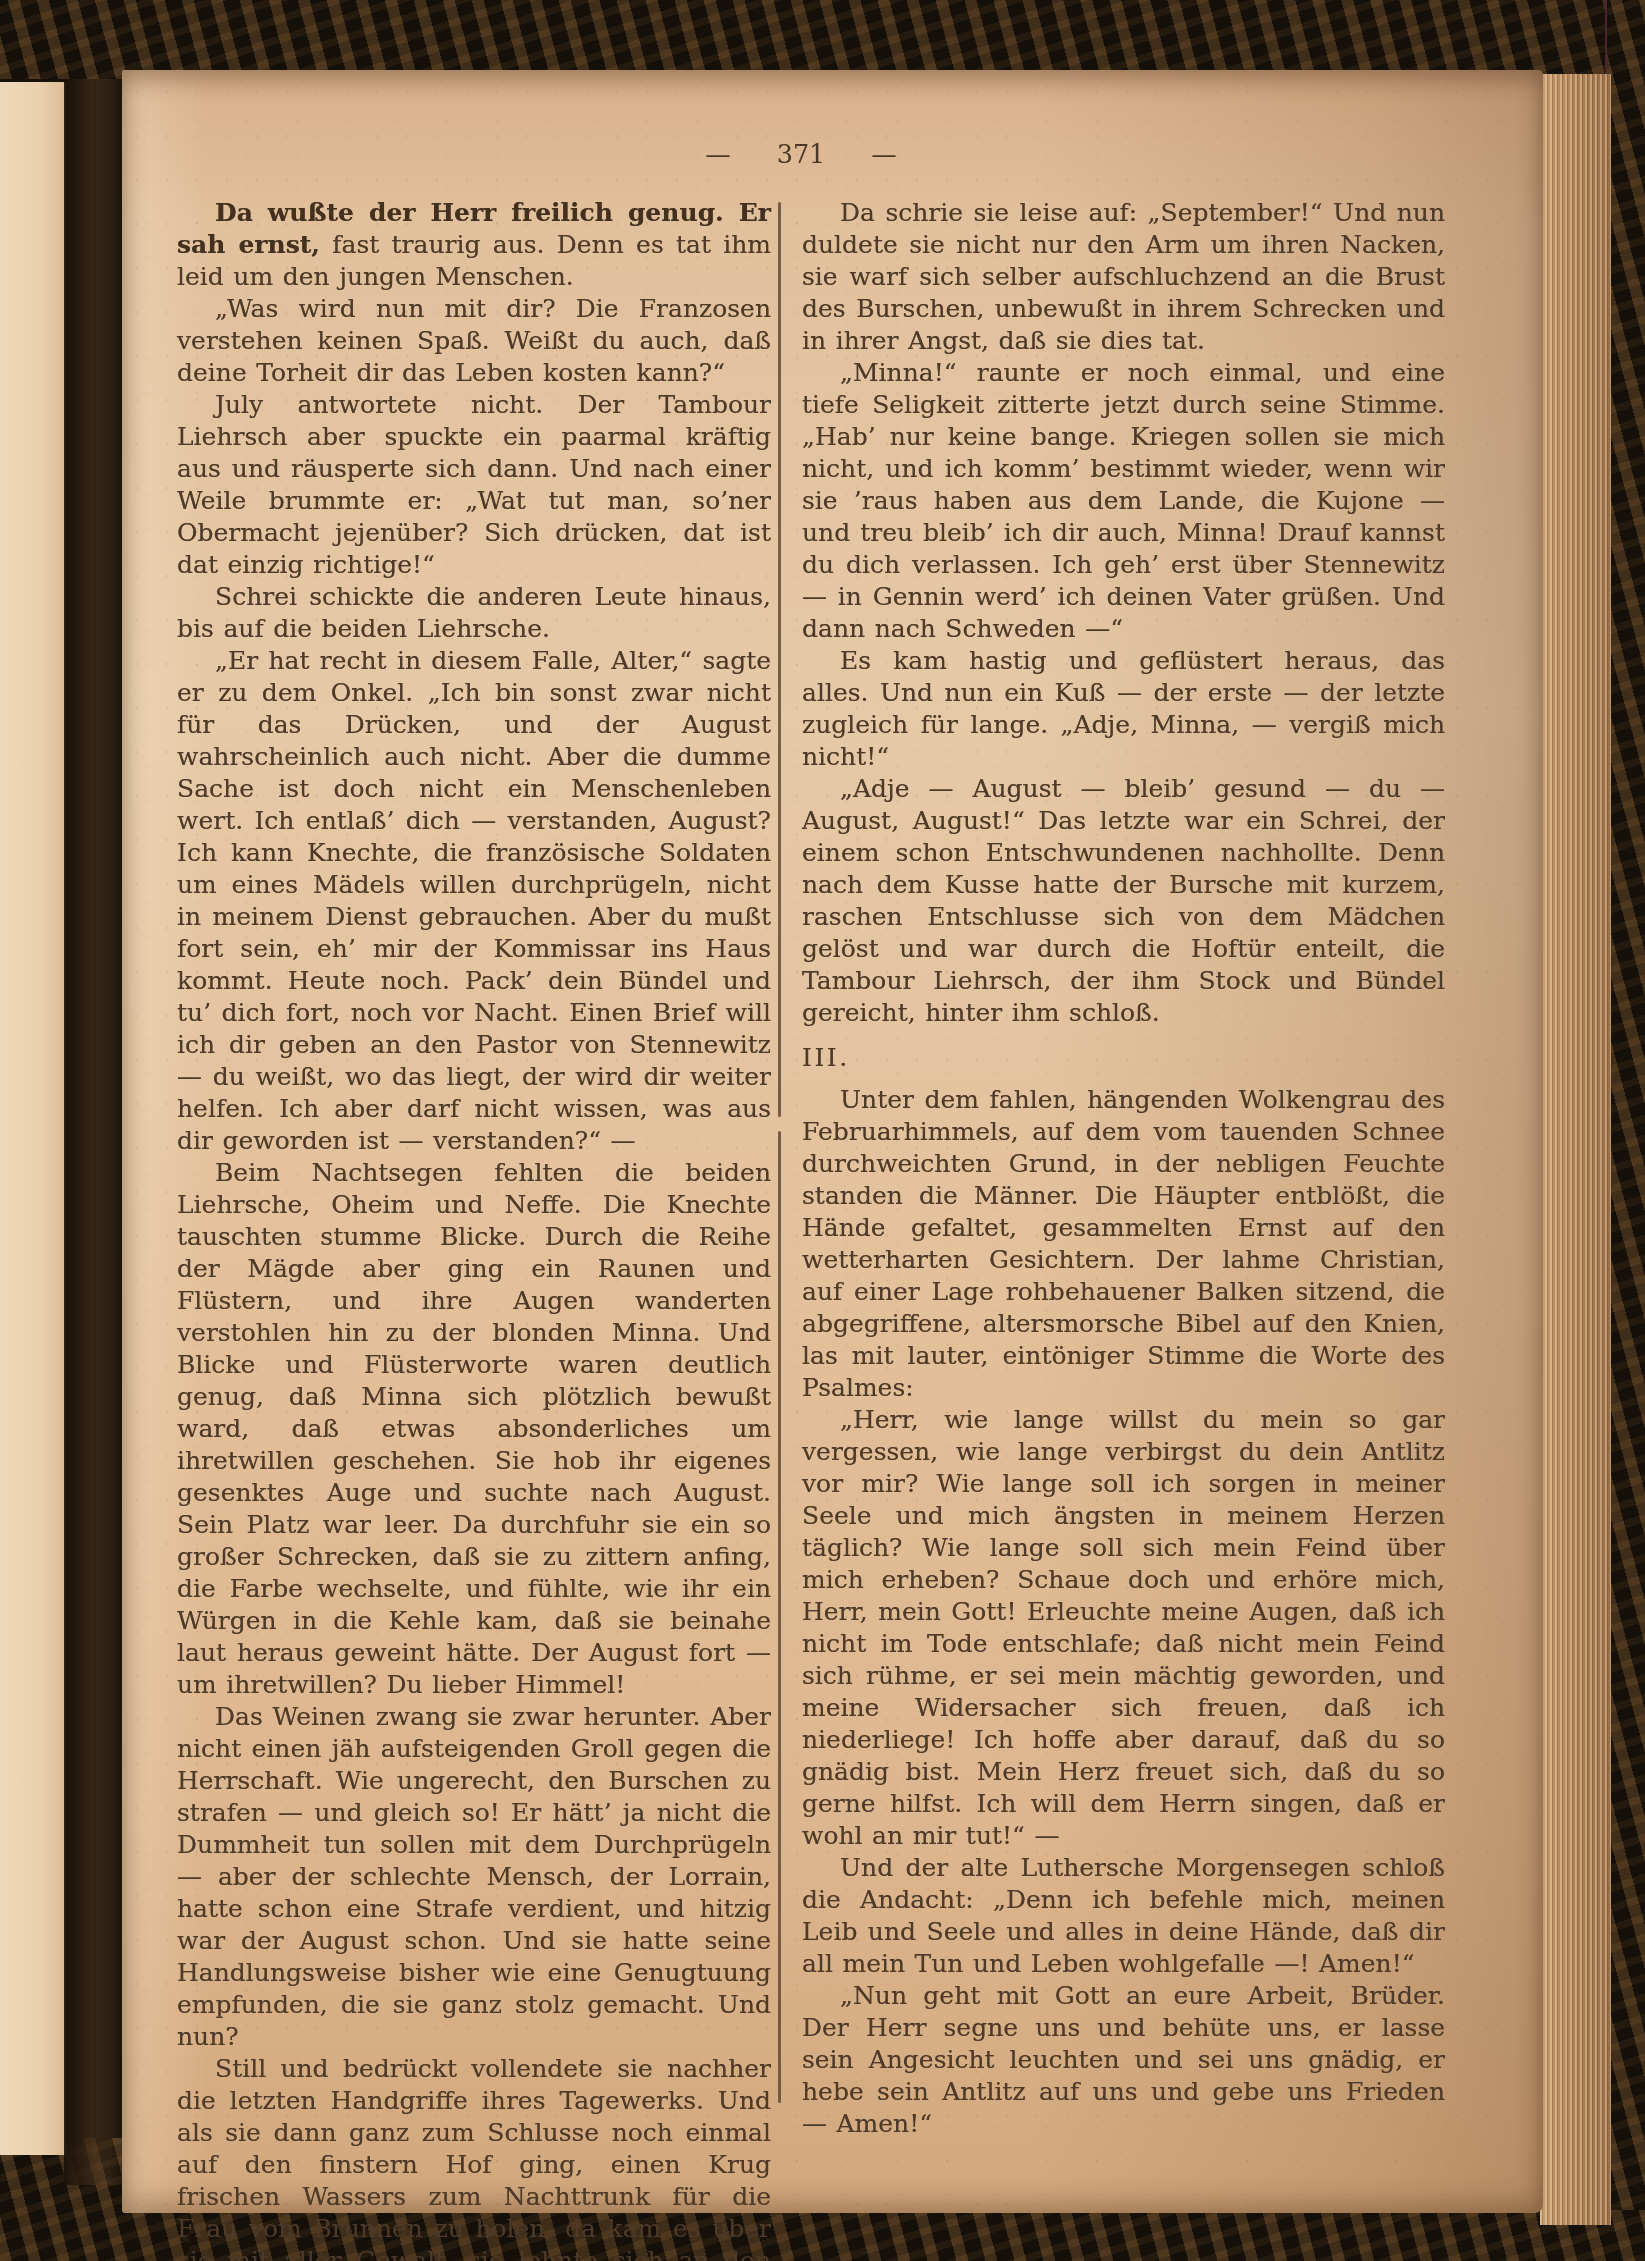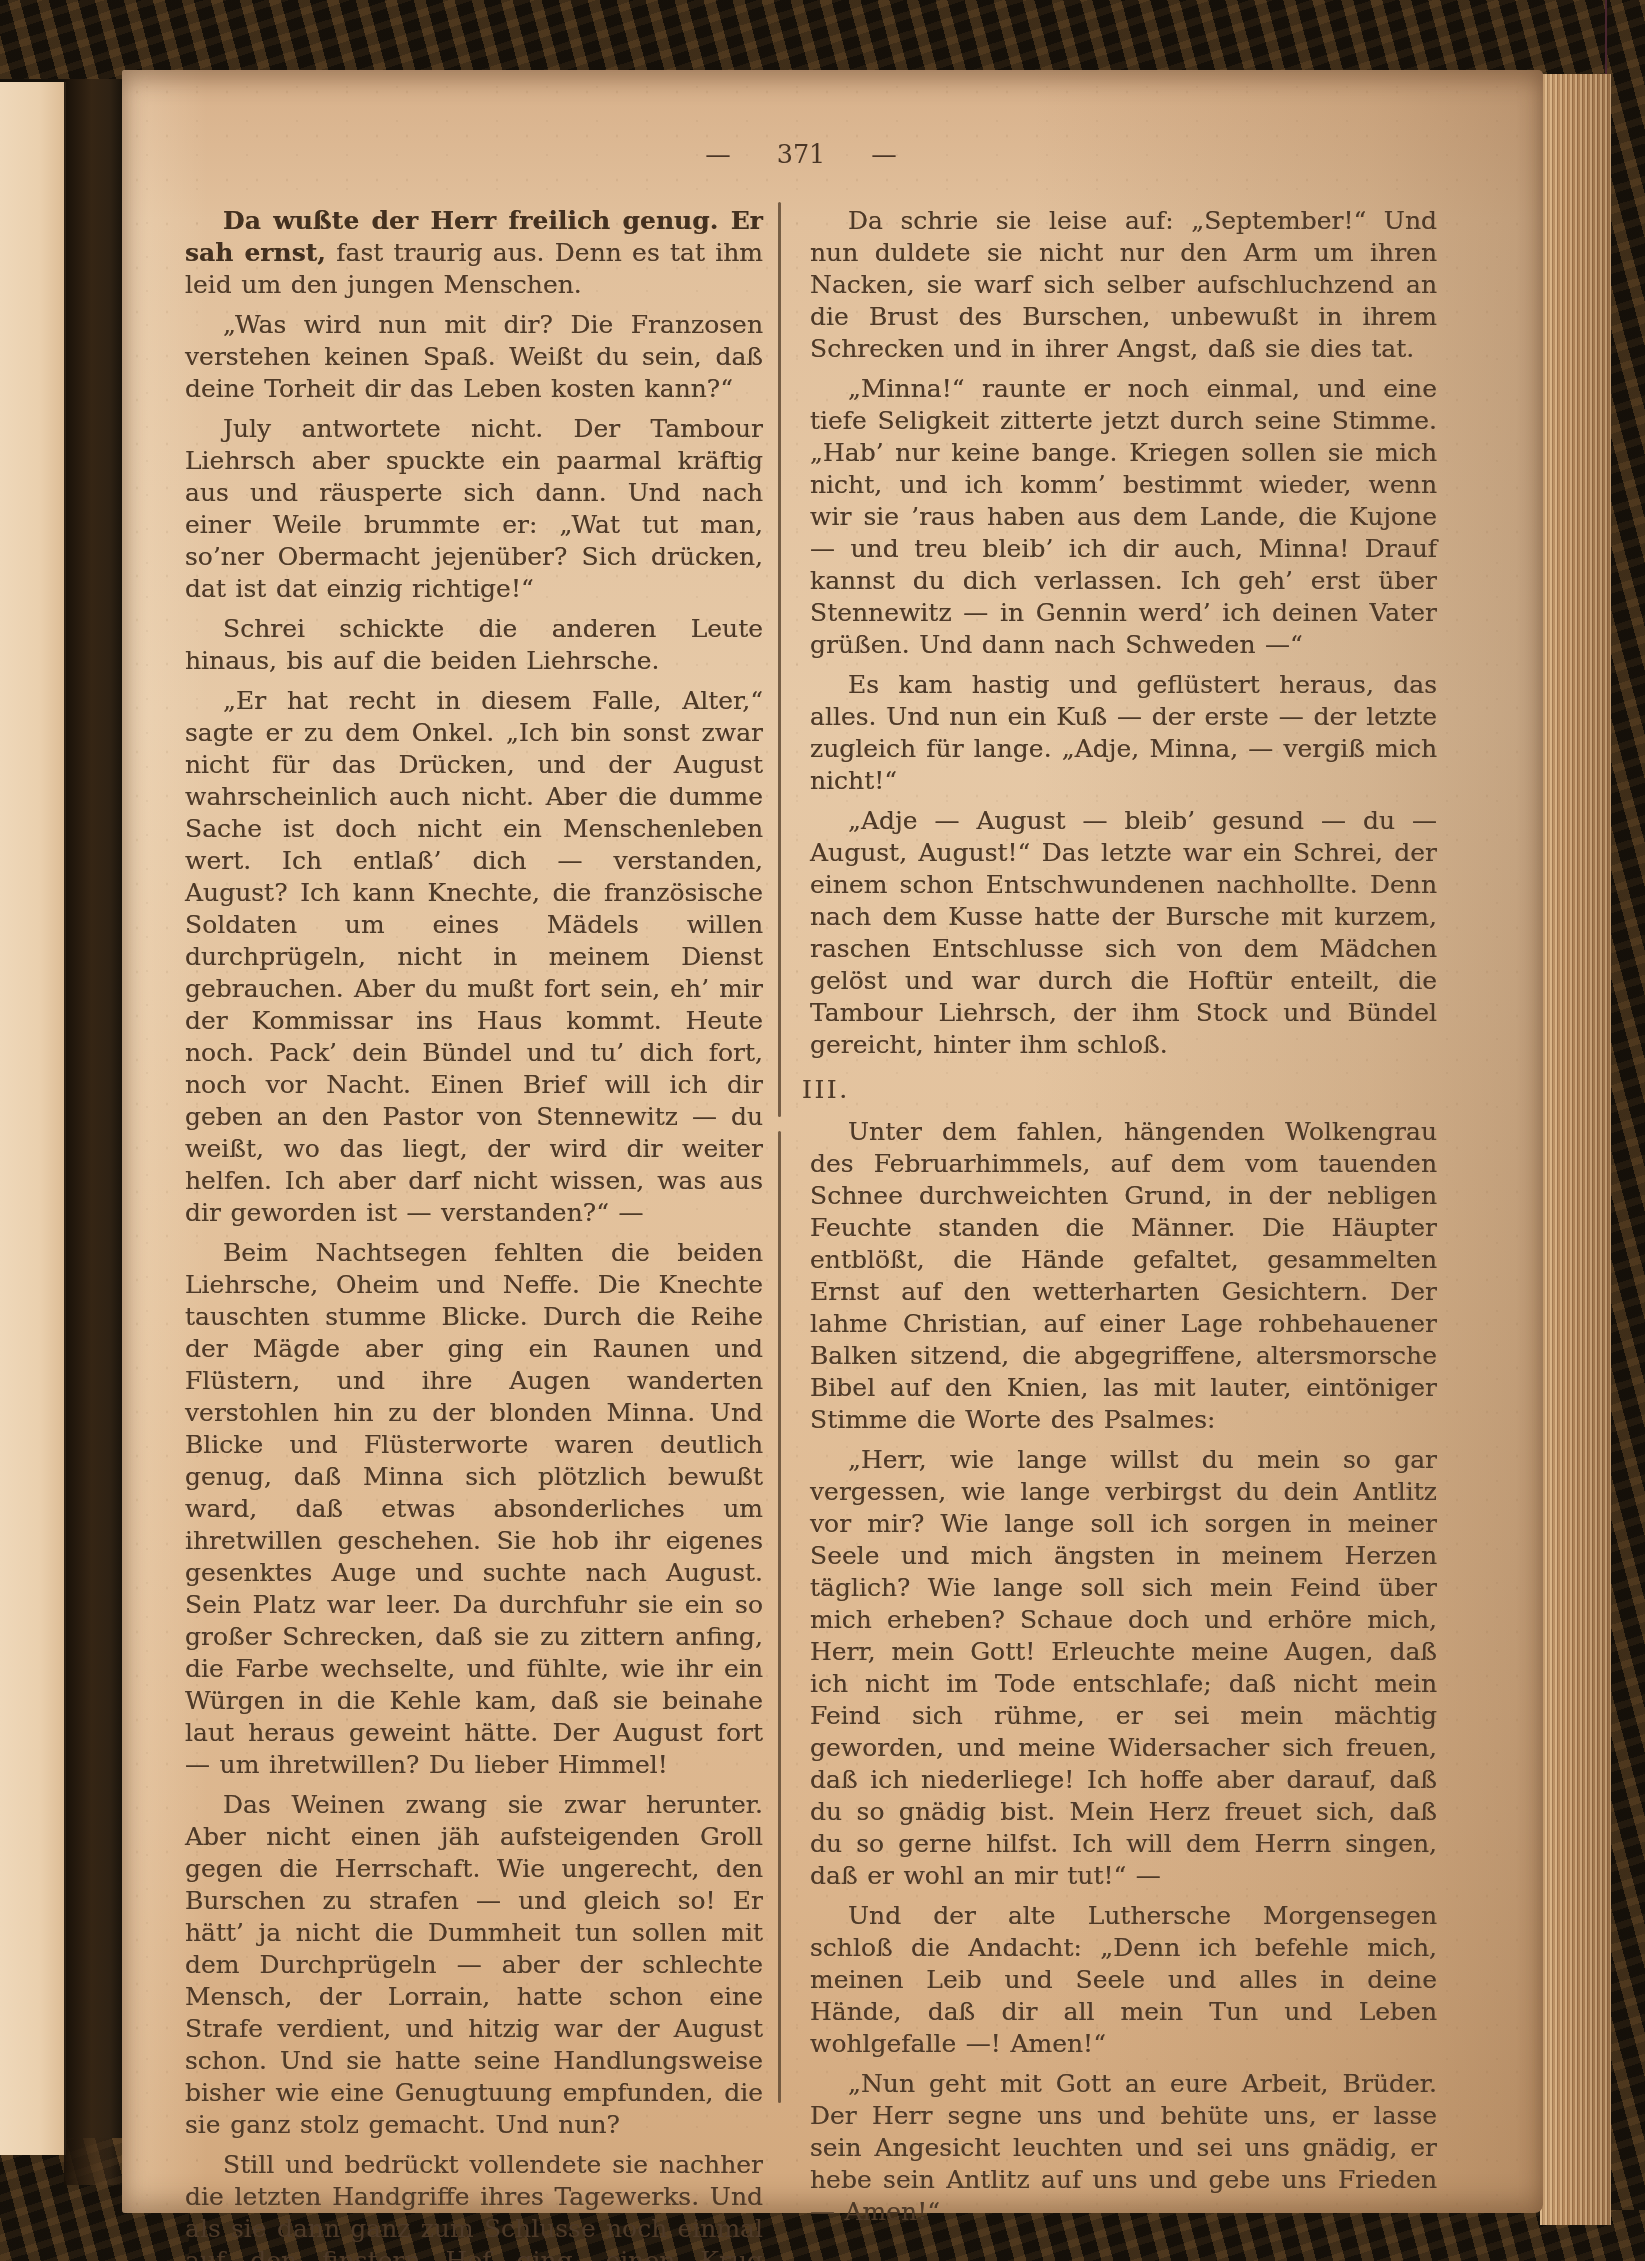--- a/index.html
+++ b/index.html
@@ -60,21 +60,21 @@
   }
   .page-header span { margin:0 23px; }
   .col {
     position:absolute; top:127px; z-index:4;
     font-size:25px; line-height:32px; text-align:justify;
     color:#4e3a28; word-spacing:1.6px;
     text-shadow:0 0 0.5px rgba(60,40,25,.55);
   }
   .col-left  { left:55px;  width:594px; }
   .col-right { left:680px; width:643px; }
-  .col p { margin:8px; text-indent:38px; }
+  .col p { margin:0; text-indent:38px; }
   .col p.heading { text-align:left; text-indent:0; margin:13px 0 10px; letter-spacing:2.5px; }
   .bold { font-weight:bold; color:#43301f; }
   .divider {
     position:absolute; z-index:4; left:656px; width:2.5px;
     background:#5a4530; opacity:.8; border-radius:1.6px;
   }
   .divider-upper { top:132px;  height:915px; }
   .divider-lower { top:1061px; height:972px; }
 </style>
 </head>
@@ -89,21 +89,21 @@
 <div class="left-page-edge"></div>
 <div class="gutter-shadow"></div>
 
 <div class="page">
   <div class="page-header">
     <span>—</span><span>371</span><span>—</span>
   </div>
 
   <div class="col col-left">
       <p><span class="bold">Da wußte der Herr freilich genug. Er sah ernst,</span><span> fast traurig aus. Denn es tat ihm leid um den jungen Menschen.</span></p>
-      <p><span>„Was wird nun mit dir? Die Franzosen verstehen keinen Spaß. Weißt du sein, daß deine Torheit dir das Leben kosten kann?“</span></p>
+      <p><span>„Was wird nun mit dir? Die Franzosen verstehen keinen Spaß. Weißt du auch, daß deine Torheit dir das Leben kosten kann?“</span></p>
       <p><span>July antwortete nicht. Der Tambour Liehrsch aber spuckte ein paarmal kräftig aus und räusperte sich dann. Und nach einer Weile brummte er: „Wat tut man, so’ner Obermacht jejenüber? Sich drücken, dat ist dat einzig richtige!“</span></p>
       <p><span>Schrei schickte die anderen Leute hinaus, bis auf die beiden Liehrsche.</span></p>
       <p><span>„Er hat recht in diesem Falle, Alter,“ sagte er zu dem Onkel. „Ich bin sonst zwar nicht für das Drücken, und der August wahrscheinlich auch nicht. Aber die dumme Sache ist doch nicht ein Menschenleben wert. Ich entlaß’ dich — verstanden, August? Ich kann Knechte, die französische Soldaten um eines Mädels willen durchprügeln, nicht in meinem Dienst gebrauchen. Aber du mußt fort sein, eh’ mir der Kommissar ins Haus kommt. Heute noch. Pack’ dein Bündel und tu’ dich fort, noch vor Nacht. Einen Brief will ich dir geben an den Pastor von Stennewitz — du weißt, wo das liegt, der wird dir weiter helfen. Ich aber darf nicht wissen, was aus dir geworden ist — verstanden?“ —</span></p>
       <p><span>Beim Nachtsegen fehlten die beiden Liehrsche, Oheim und Neffe. Die Knechte tauschten stumme Blicke. Durch die Reihe der Mägde aber ging ein Raunen und Flüstern, und ihre Augen wanderten verstohlen hin zu der blonden Minna. Und Blicke und Flüsterworte waren deutlich genug, daß Minna sich plötzlich bewußt ward, daß etwas absonderliches um ihretwillen geschehen. Sie hob ihr eigenes gesenktes Auge und suchte nach August. Sein Platz war leer. Da durchfuhr sie ein so großer Schrecken, daß sie zu zittern anfing, die Farbe wechselte, und fühlte, wie ihr ein Würgen in die Kehle kam, daß sie beinahe laut heraus geweint hätte. Der August fort — um ihretwillen? Du lieber Himmel!</span></p>
       <p><span>Das Weinen zwang sie zwar herunter. Aber nicht einen jäh aufsteigenden Groll gegen die Herrschaft. Wie ungerecht, den Burschen zu strafen — und gleich so! Er hätt’ ja nicht die Dummheit tun sollen mit dem Durchprügeln — aber der schlechte Mensch, der Lorrain, hatte schon eine Strafe verdient, und hitzig war der August schon. Und sie hatte seine Handlungsweise bisher wie eine Genugtuung empfunden, die sie ganz stolz gemacht. Und nun?</span></p>
       <p><span>Still und bedrückt vollendete sie nachher die letzten Handgriffe ihres Tagewerks. Und als sie dann ganz zum Schlusse noch einmal auf den finstern Hof ging, einen Krug frischen Wassers zum Nachttrunk für die Frau vom Brunnen zu holen, da kam es über sie mit aller Gewalt, sie lehnte sich an den strohumwickelten, mit Eiszapfen behängten Brunnen und ließ den Tränen freien Lauf.</span></p>
     </div>
 
   <div class="divider divider-upper"></div>
   <div class="divider divider-lower"></div>

